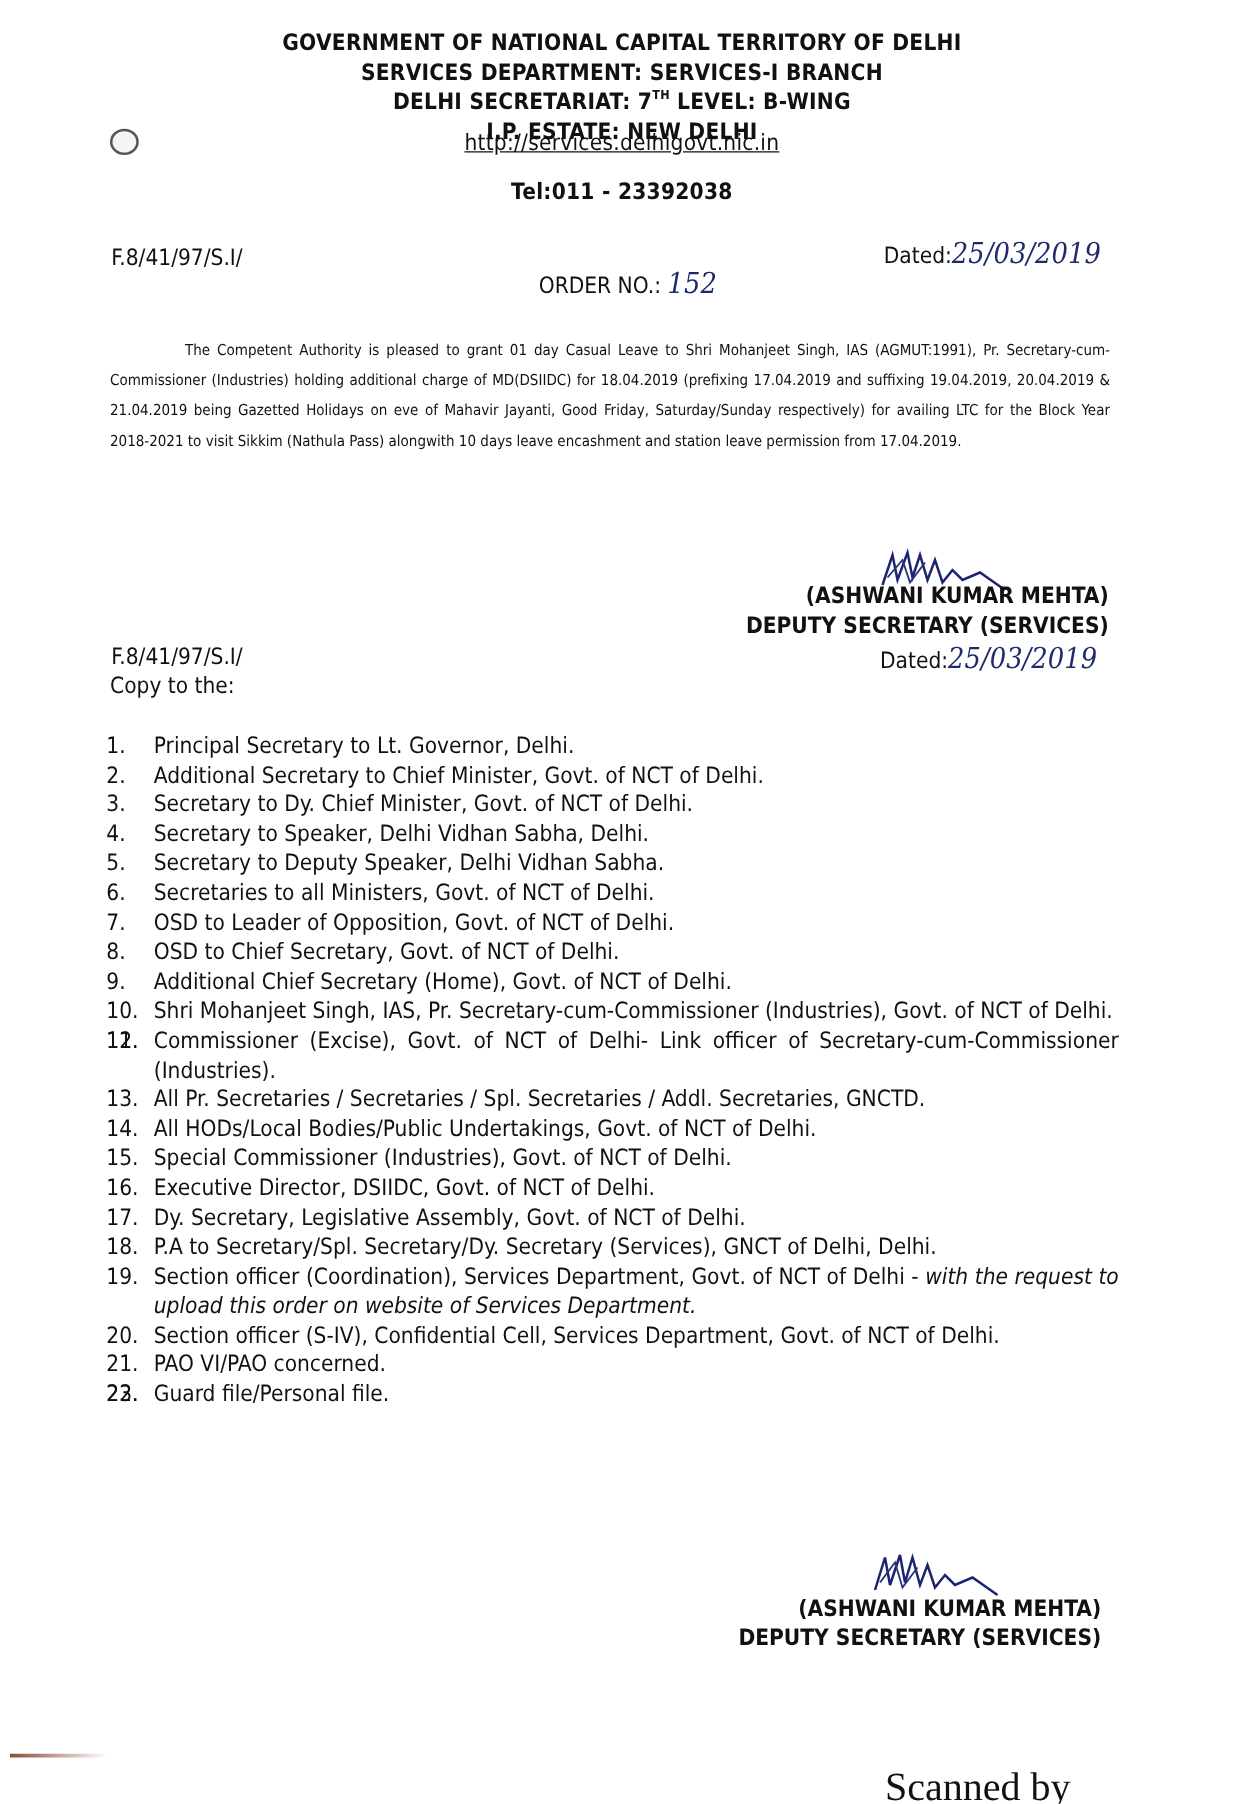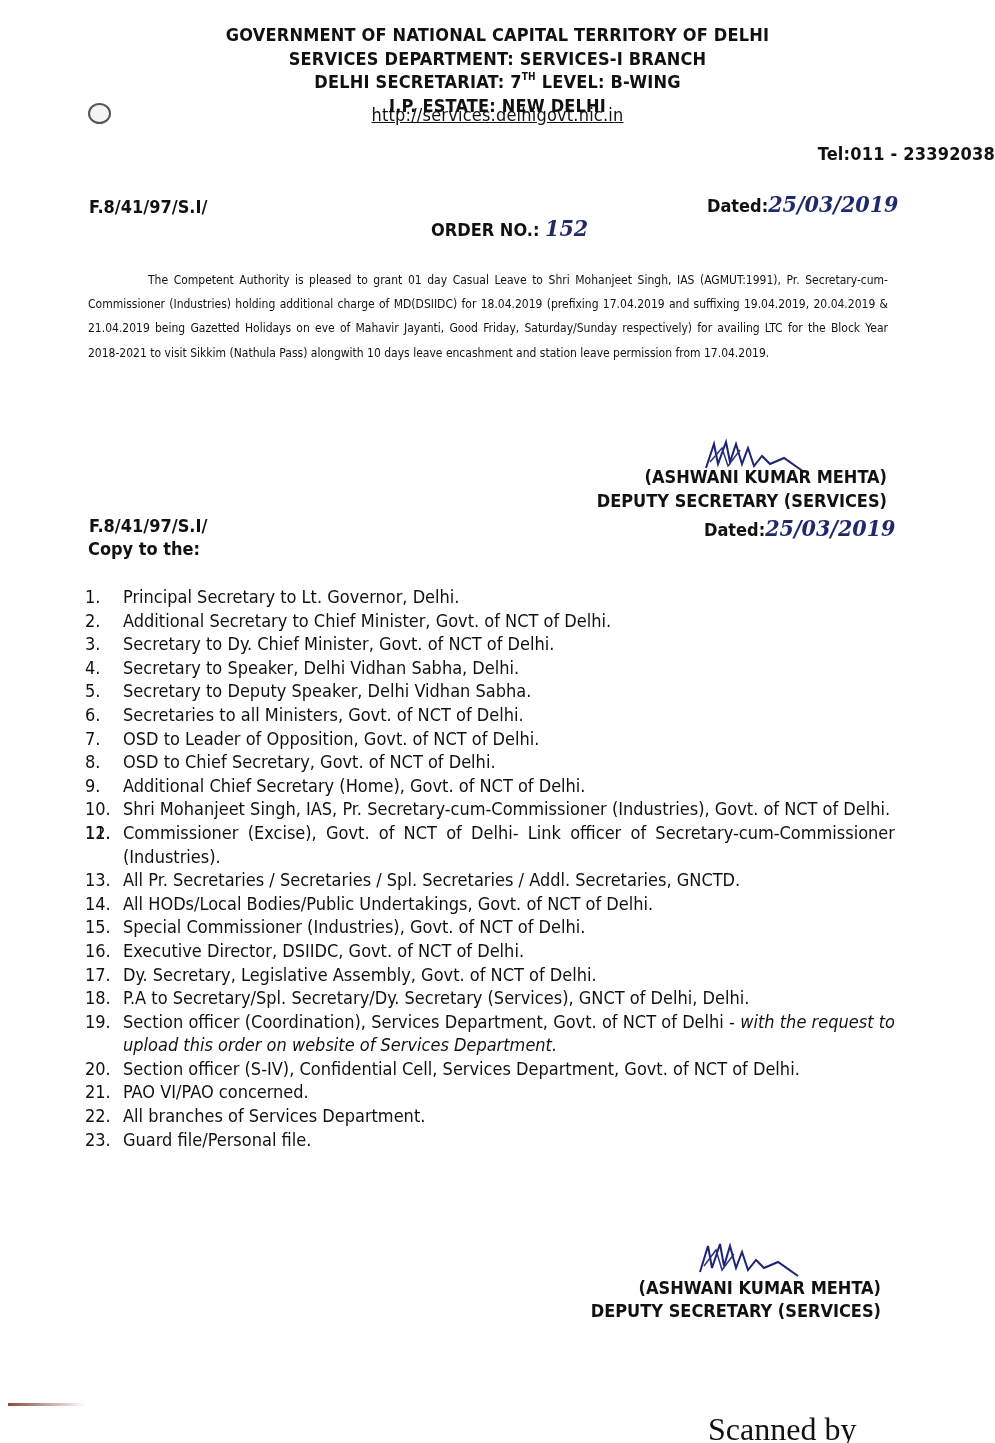--- a/index.html
+++ b/index.html
@@ -6,21 +6,21 @@
   body {
     width: 995px; height: 1443px; position: relative; overflow: hidden;
     font-family: "DejaVu Sans Condensed", "Liberation Sans Narrow", "Liberation Sans", sans-serif;
     color: #111111;
     font-stretch: condensed;
   }
   .page { position: absolute; left: 0; top: 0; width: 995px; height: 1443px; }
   .hdr { position: absolute; left: 0; width: 995px; text-align: center; font-size: 18px; font-weight: 600; letter-spacing: 0.2px; }
   .hdr sup { font-size: 10px; vertical-align: 8px; }
   .hdr-link { font-weight: 500; text-decoration: underline; }
-  .abs { position: absolute; font-size: 18px; white-space: nowrap; font-weight: bold; }
+  .abs { position: absolute; font-size: 18px; white-space: nowrap; }
   .hand { font-family: "DejaVu Serif", serif; font-style: italic; color: #1f2a6b; font-size: 23px; }
   .para {
     position: absolute; left: 88px; top: 268px; width: 800px;
     font-size: 12px; line-height: 24.2px; text-align: justify; text-indent: 60px;
   }
   .sig { position: absolute; text-align: right; font-size: 18px; font-weight: 700; white-space: nowrap; }
   .list { position: absolute; left: 85px; top: 585px; width: 810px; margin: 0; padding: 0; list-style: none; }
   .list li { position: relative; padding-left: 38px; font-size: 18px; line-height: 23.6px; text-align: justify; }
   .list li .num { position: absolute; left: 0; top: 0; }
   .list li .it { font-style: italic; }
@@ -34,21 +34,21 @@
 
 <div class="page">
 
   <div class="hole"></div>
 
   <div class="hdr" style="top:24px;">GOVERNMENT OF NATIONAL CAPITAL TERRITORY OF DELHI</div>
   <div class="hdr" style="top:48px;">SERVICES DEPARTMENT: SERVICES-I BRANCH</div>
   <div class="hdr" style="top:71px;"><span>DELHI SECRETARIAT: 7</span><sup>TH</sup><span> LEVEL: B-WING</span></div>
   <div class="hdr" style="top:95px;">I.P. ESTATE: NEW DELHI</div>
   <div class="hdr hdr-link" style="top:104px;">http://services.delhigovt.nic.in</div>
-  <div class="hdr" style="top:143px;text-align:right;">Tel:011 - 23392038</div>
+  <div class="hdr" style="top:143px;">Tel:011 - 23392038</div>
 
   <div class="abs" style="left:89px; top:196px;">F.8/41/97/S.I/</div>
   <div class="abs" style="left:707px; top:190px;">
     <span>Dated:</span><span class="hand">25/03/2019</span>
   </div>
   <div class="abs" style="left:431px; top:214px;">
     <span>ORDER NO.:</span>
     <span class="hand">152</span>
   </div>
 
@@ -82,21 +82,21 @@
     <li><span class="num">12.</span><span>Commissioner (Excise), Govt. of NCT of Delhi- Link officer of Secretary-cum-Commissioner (Industries).</span></li>
     <li><span class="num">13.</span><span>All Pr. Secretaries / Secretaries / Spl. Secretaries / Addl. Secretaries, GNCTD.</span></li>
     <li><span class="num">14.</span><span>All HODs/Local Bodies/Public Undertakings, Govt. of NCT of Delhi.</span></li>
     <li><span class="num">15.</span><span>Special Commissioner (Industries), Govt. of NCT of Delhi.</span></li>
     <li><span class="num">16.</span><span>Executive Director, DSIIDC, Govt. of NCT of Delhi.</span></li>
     <li><span class="num">17.</span><span>Dy. Secretary, Legislative Assembly, Govt. of NCT of Delhi.</span></li>
     <li><span class="num">18.</span><span>P.A to Secretary/Spl. Secretary/Dy. Secretary (Services), GNCT of Delhi, Delhi.</span></li>
     <li><span class="num">19.</span><span>Section officer (Coordination), Services Department, Govt. of NCT of Delhi - </span><span class="it">with the request to upload this order on website of Services Department.</span></li>
     <li><span class="num">20.</span><span>Section officer (S-IV), Confidential Cell, Services Department, Govt. of NCT of Delhi.</span></li>
     <li><span class="num">21.</span><span>PAO VI/PAO concerned.</span></li>
-    <li><span class="num">22.</span><span>All branches of Services Department.</span></li>
+    <li><span class="num">22.</span></li>
     <li><span class="num">23.</span><span>Guard file/Personal file.</span></li>
   </ol>
 
   <svg class="scribble" style="left:694px; top:1240px;" width="120" height="40" viewBox="0 0 120 40">
     <path d="M6 32 L14 6 L18 28 L26 4 L30 26 L36 6 L42 28 L48 12 L54 30 L62 20 L70 28 L84 22 L104 36" fill="none" stroke="#1b2470" stroke-width="2"></path>
     <path d="M10 26 L22 10 L28 30 L40 14" fill="none" stroke="#2a3380" stroke-width="1.5"></path>
   </svg>
   <div class="sig" style="right:114px; top:1277px;">(ASHWANI KUMAR MEHTA)</div>
   <div class="sig" style="right:114px; top:1300px;">DEPUTY SECRETARY (SERVICES)</div>
 

